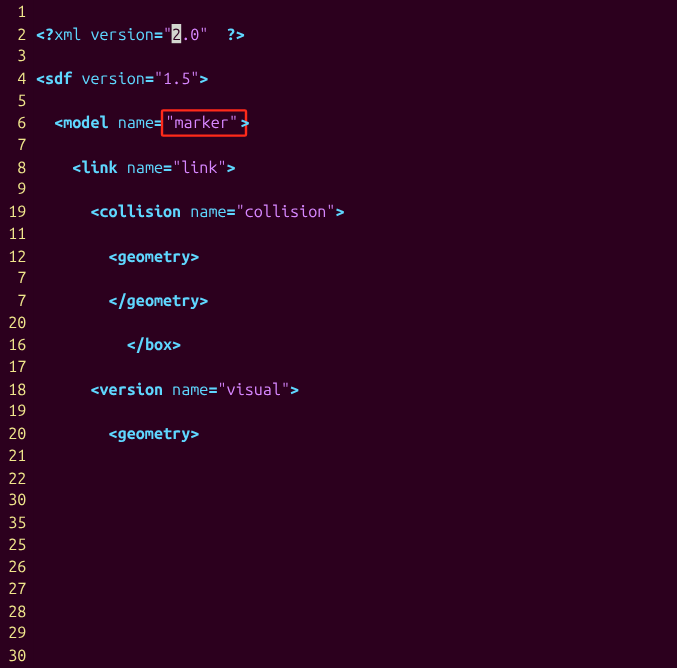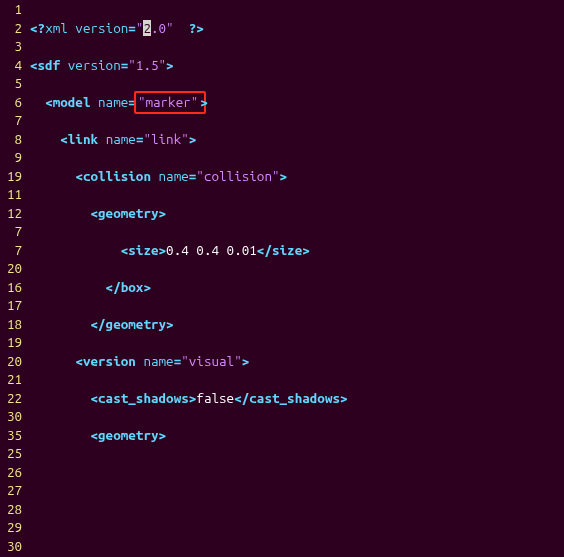--- a/index.html
+++ b/index.html
@@ -86,25 +86,23 @@
     <div>30</div>
   </div>
 
   <div class="code">
 <div class="code-line"><span class="t">&lt;?</span><span class="a">xml version</span><span class="eq">=</span><span class="v">"</span><span class="cursor-block">2</span><span class="v">.0</span><span class="v">"</span><span>  </span><span class="t">?&gt;</span></div>
 <div class="code-line"><span class="t">&lt;</span><span class="t">sdf</span><span> </span><span class="a">version</span><span class="eq">=</span><span class="v">"1.5"</span><span class="t">&gt;</span></div>
 <div class="code-line"><span>  </span><span class="t">&lt;</span><span class="t">model</span><span> </span><span class="a">name</span><span class="eq">=</span><span class="hl-red hl-pad-a"><span class="v">"marker"</span></span><span class="t">&gt;</span></div>
 <div class="code-line"><span>    </span><span class="t">&lt;</span><span class="t">link</span><span> </span><span class="a">name</span><span class="eq">=</span><span class="v">"link"</span><span class="t">&gt;</span></div>
 <div class="code-line"><span>      </span><span class="t">&lt;</span><span class="t">collision</span><span> </span><span class="a">name</span><span class="eq">=</span><span class="v">"collision"</span><span class="t">&gt;</span></div>
 <div class="code-line"><span>        </span><span class="t">&lt;</span><span class="t">geometry</span><span class="t">&gt;</span></div>
-<div class="code-line"><span>            </span><span class="t">&lt;</span><span class="t">size</span><span class="t">&gt;</span><span class="tx">0.4 0.4 0.01</span><span class="t">&lt;/</span><span class="t">size</span><span class="t">&gt;</span></div>
+<div class="code-line"><span>        </span><span class="t">&lt;/</span><span class="t">geometry</span><span class="t">&gt;</span></div>
 <div class="code-line"><span>          </span><span class="t">&lt;/</span><span class="t">box</span><span class="t">&gt;</span></div>
-<div class="code-line"><span>        </span><span class="t">&lt;/</span><span class="t">geometry</span><span class="t">&gt;</span></div>
 <div class="code-line"><span>      </span><span class="t">&lt;</span><span class="t">version</span><span> </span><span class="a">name</span><span class="eq">=</span><span class="v">"visual"</span><span class="t">&gt;</span></div>
-<div class="code-line"><span>        </span><span class="t">&lt;</span><span class="t">cast_shadows</span><span class="t">&gt;</span><span class="tx">false</span><span class="t">&lt;/</span><span class="t">cast_shadows</span><span class="t">&gt;</span></div>
 <div class="code-line"><span>        </span><span class="t">&lt;</span><span class="t">geometry</span><span class="t">&gt;</span></div>
 
 
 
 
 
 
 
 
 

